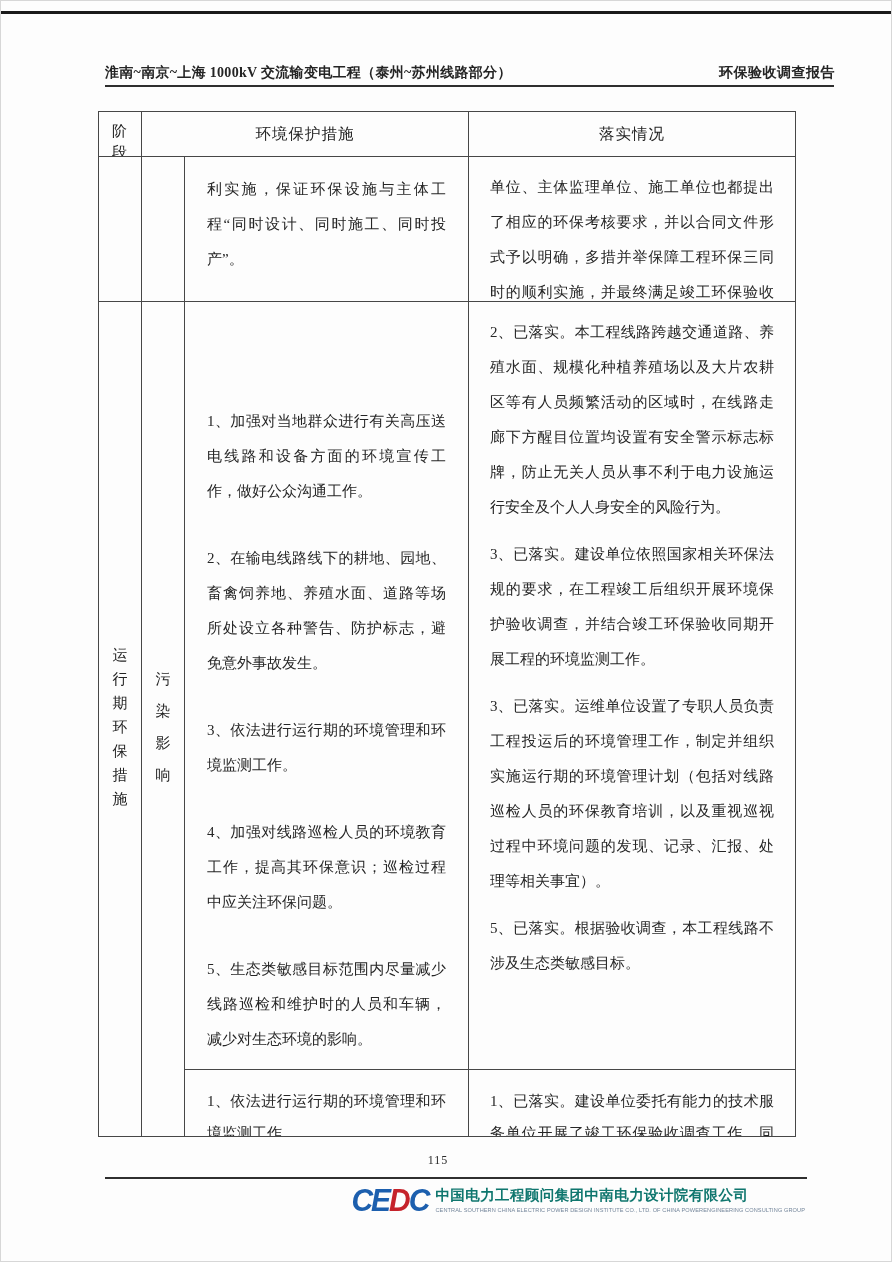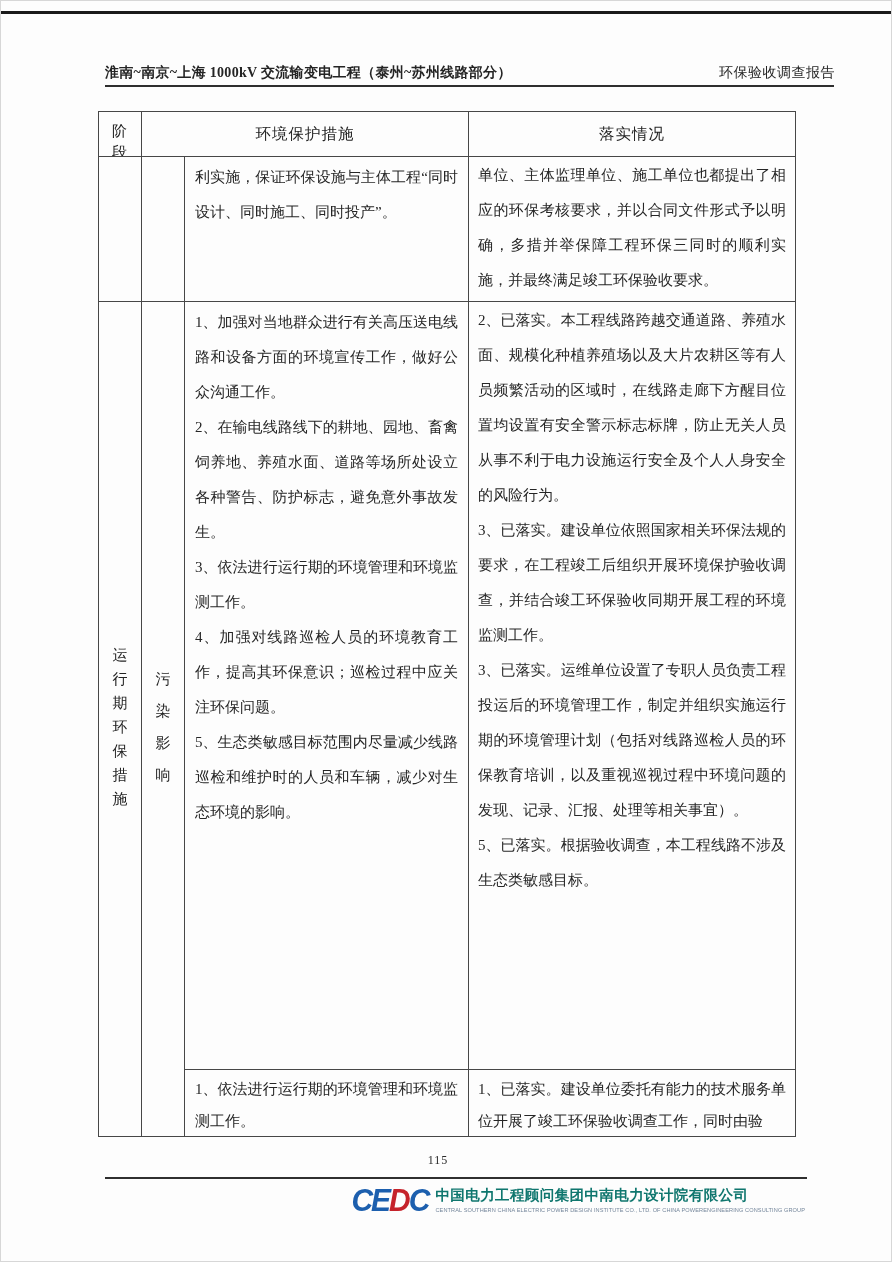--- a/index.html
+++ b/index.html
@@ -9,21 +9,21 @@
     background:#fdfdfd; overflow:hidden;
     border:1px solid #d7d7d7;
     font-family:"Liberation Serif","DejaVu Serif",serif;
     color:#242424;
   }
   .scan-top-line { position:absolute; left:0; top:10px; width:100%; height:3px; background:#1a1a1a; }
 
   
   .page-header { position:absolute; left:104px; top:63px; width:730px; display:flex; justify-content:space-between; align-items:flex-end; }
   .ph-left  { font-size:14px; font-weight:600; letter-spacing:0.3px; white-space:nowrap; }
-  .ph-right { font-size:14px; font-weight:400; letter-spacing:0.5px; white-space:nowrap; }
+  .ph-right { font-size:14px; font-weight:700; letter-spacing:0.5px; white-space:nowrap; }
   .header-rule { position:absolute; left:104px; top:84px; width:729px; height:2px; background:#2e2e2e; }
 
   
   .doc-table {
     position:absolute; left:97px; top:110px; width:698px; height:1026px;
     display:grid;
     grid-template-columns:43px 43px 284px 1fr;
     grid-template-rows:45px 145px 768px 1fr;
     border:1px solid #474747;
   }
@@ -37,24 +37,24 @@
   .vstack { display:flex; align-items:center; justify-content:center; }
   .vstack > div { width:17px; word-break:break-all; text-align:center; font-size:15px;margin-top:16px; }
   .lh21 > div { line-height:21px; }
   .lh24 > div { line-height:24px; }
   .lh32v > div { line-height:32px; }
 
   .stage-span { grid-row:3/5; }
   .sub-span   { grid-row:3/5; }
 
   .txt { font-size:15px; line-height:35px; text-align:justify; color:#262626; }
-  .txt p { margin:0; }
+  .txt p { margin:12px; }
   .pad-m { padding:3px 10px 0 10px; }
   .pad-s { padding:1px 9px 0 9px; }
-  .vcenter { display:flex; flex-direction:column; justify-content:flex-start; }
+  .vcenter { display:flex; flex-direction:column; justify-content:flex-end;gap:8px; }
   .tight { line-height:32px; padding-top:3px; }
 
   
   .page-number { position:absolute; left:0; top:1152px; width:874px; text-align:center; font-size:12px; letter-spacing:1px; color:#2a2a2a; }
   .footer-rule { position:absolute; left:104px; top:1176px; width:702px; height:2px; background:#2f2f2f; }
   .footer-logo { position:absolute; top:1185px; right:86px; display:flex; align-items:flex-start; gap:7px; font-family:"Liberation Sans","DejaVu Sans",sans-serif; }
   .logo-mark { font-weight:bold; font-style:italic; font-size:30px; line-height:30px; letter-spacing:-2px; transform:scaleY(1.05); }
   .logo-mark .b { color:#1c5fae; }
   .logo-mark .r { color:#c5232b; }
   .company { display:flex; flex-direction:column; }

